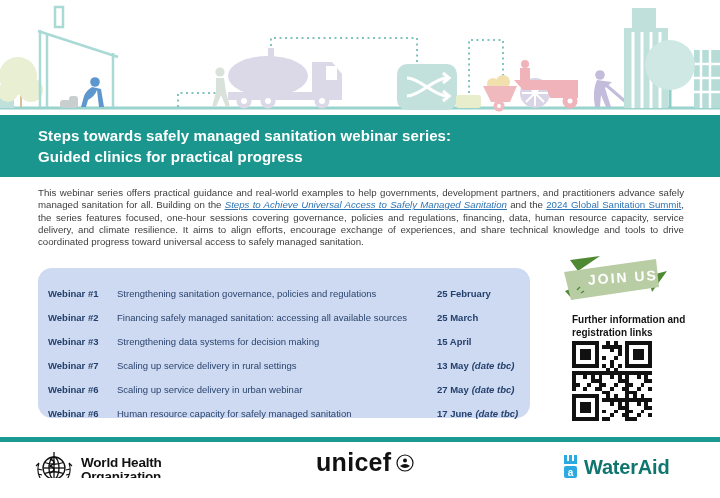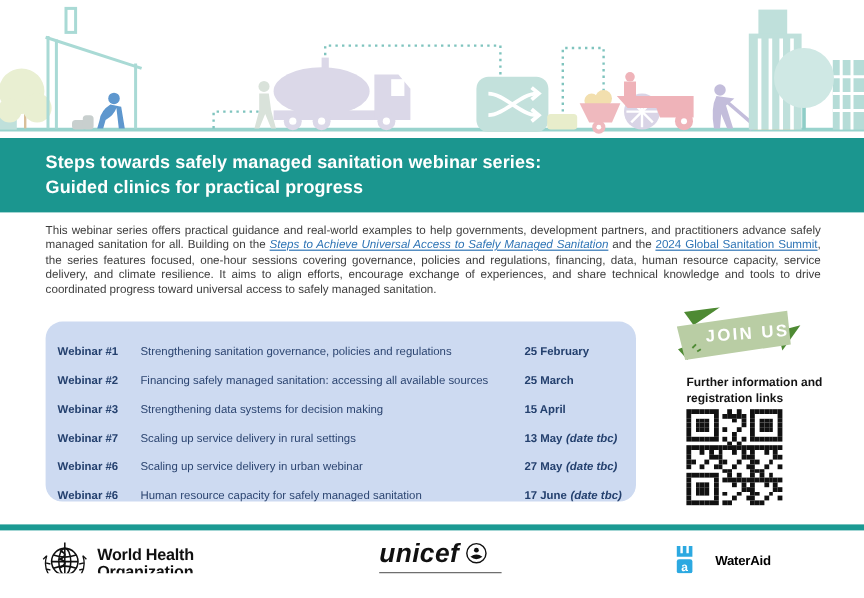--- a/index.html
+++ b/index.html
@@ -35,25 +35,25 @@
       grid-template-columns:repeat(21,1fr);grid-template-rows:repeat(21,1fr);background:#fff;}
   .qr span{display:block;}
   .qr .d{background:#111;}
   
   .footer-bar{position:absolute;left:0;top:437px;width:720px;height:5px;background:#1B9A93;}
   .who{position:absolute;left:33px;top:449px;display:flex;align-items:center;}
   .who-text{margin-left:6px;font-size:13.5px;font-weight:700;color:#111;line-height:14.5px;
             letter-spacing:-.2px;}
   .unicef{position:absolute;left:316px;top:448px;}
   .unicef-top{display:flex;align-items:center;}
-  .unicef-word{font-size:22px;font-weight:700;color:#111;letter-spacing:.3px;font-style:italic;}
+  .unicef-word{font-size:25px;font-weight:700;color:#111;letter-spacing:.3px;}
   .unicef-line{height:1.4px;background:#111;margin:3px 0 2px 0;width:102px;}
   .unicef-tag{font-size:11.5px;color:#111;}
   .wateraid{position:absolute;left:563px;top:455px;display:flex;align-items:center;}
-  .wa-name{font-size:11px;font-weight:700;color:#000000;margin-left:16px;letter-spacing:-.2px;}
+  .wa-name{font-size:20px;font-weight:700;color:#0f766e;margin-left:4px;letter-spacing:-.2px;}
 </style>
 </head>
 <body>
 
 <div class="page">
 
   <svg class="banner" viewBox="0 0 720 113">
 
     <line x1="0" y1="108" x2="720" y2="108" stroke="#99D3CD" stroke-width="3"></line>
 

